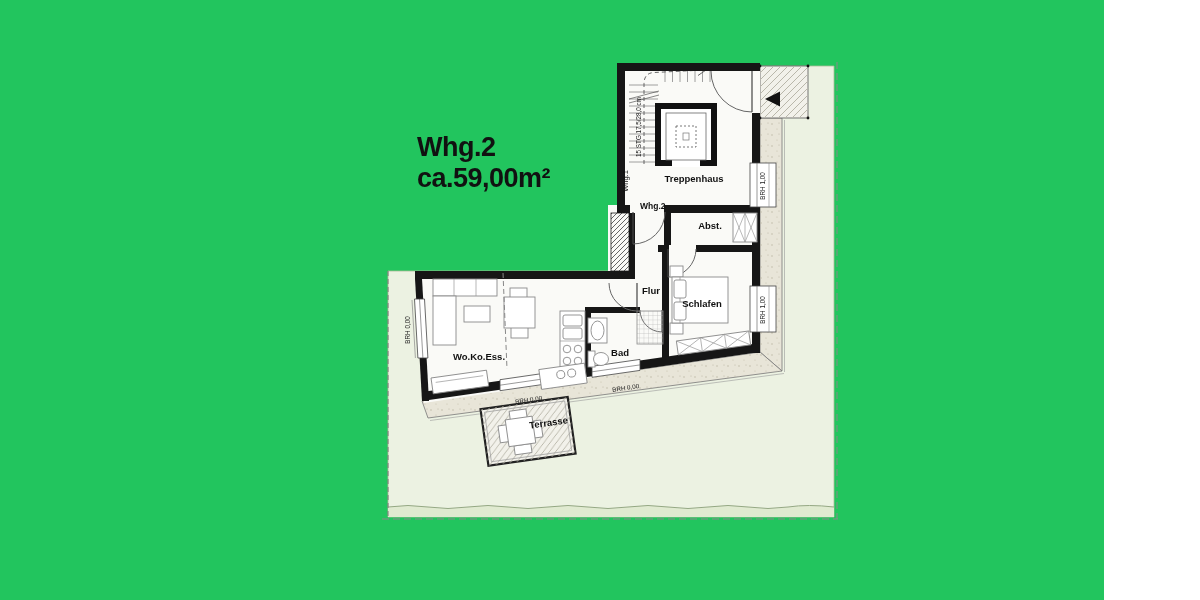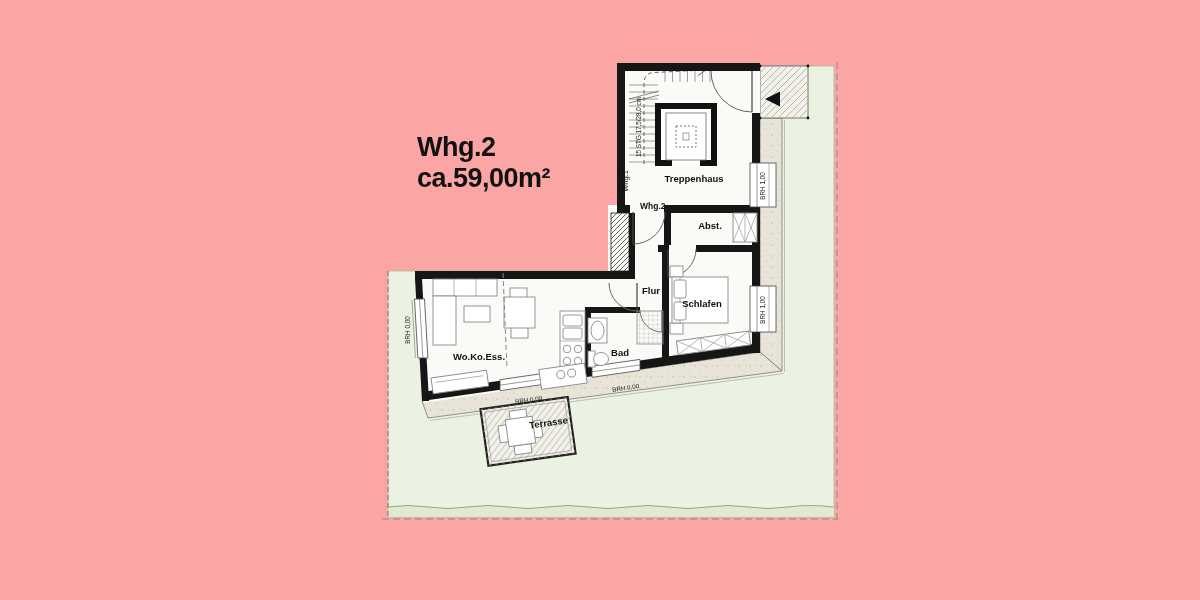--- a/index.html
+++ b/index.html
@@ -1,16 +1,16 @@
 <!DOCTYPE html>
 <html><head>
 <meta charset="utf-8">
 <style>
   html,body{margin:0;padding:0;background:#fff;}
-  .stage{position:relative;width:1200px;height:600px;background:#fca5a5;overflow:hidden;
+  .stage{position:relative;width:1104px;height:600px;background:#22c55e;overflow:hidden;
          font-family:"Liberation Sans",sans-serif;}
   svg{position:absolute;left:0;top:0;}
   text{fill:#111;font-family:"Liberation Sans",sans-serif;}
   .room-label{font-size:9.5px;font-weight:700;}
   .tiny-label{font-size:6.3px;font-weight:400;fill:#222;}
   .title-line{font-size:27px;font-weight:700;letter-spacing:-0.5px;}
   .furn{fill:#ffffff;stroke:#8a8a8a;stroke-width:0.9;}
   .furn-thin{fill:none;stroke:#9a9a9a;stroke-width:0.7;}
   .arc{fill:none;stroke:#666;stroke-width:1;}
   .tread{stroke:#888;stroke-width:0.8;}

